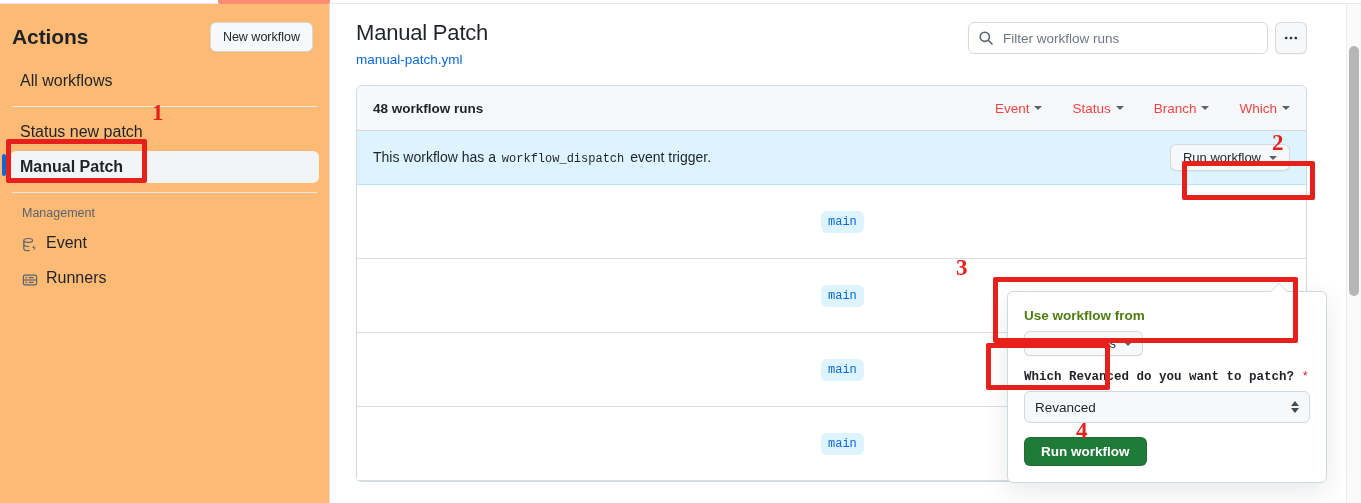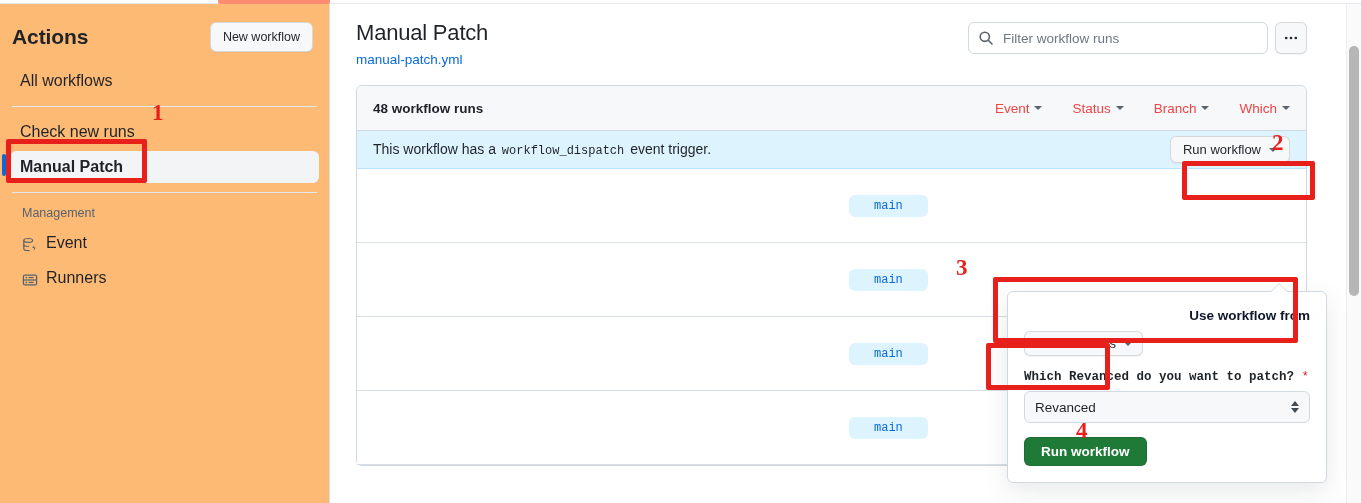--- a/index.html
+++ b/index.html
@@ -120,21 +120,21 @@
     cursor:pointer;
   }
   .caret-down {
     width:0;height:0;border-left:4px solid transparent;border-right:4px solid transparent;
     border-top:4px solid #59636e; display:inline-block;
   }
 
   .dispatch-banner {
     background: #ddf4ff; border-bottom: 1px solid #b6e3ff;
     display:flex; align-items:center; justify-content: space-between;
-    padding: 12px 16px; height: 38px; position: relative;
+    padding: 12px 16px; height: 54px; position: relative;
   }
   .dispatch-text { font-size: 14px; color:#1f2328; }
   .dispatch-text code {
     font-family: "Liberation Mono", monospace; font-size: 12px;
     background: transparent; padding: 0 2px;
   }
   .run-workflow-btn {
     font-size: 13px; color:#24292f; background:#f6f8fa;
     border: 1px solid rgba(31,35,40,0.15); border-radius: 6px;
     padding: 5px 12px; display:flex; align-items:center; gap:8px;
@@ -145,22 +145,22 @@
   
   .run-row {
     height: 74px; border-bottom: 1px solid #d8dee4;
     display:flex; align-items:center; position: relative;
     background: #fff;
   }
   .run-row:last-child { border-bottom: none; }
   .branch-badge {
     font-family: "Liberation Mono", monospace; font-size: 12px;
     color: #0969da; background: #ddf4ff; border-radius: 6px;
-    padding: 2px 25px; line-height: 18px; cursor: pointer;
-    position: absolute; left: 492px;
+    padding: 2px 7px; line-height: 18px; cursor: pointer;
+    position: absolute; left: 464px;
   }
   .run-meta {
     position:absolute; right: 56px; display:flex; flex-direction:column;
     gap: 4px; font-size: 12.5px; color:#59636e; align-items: flex-start;
   }
   .meta-line { display:flex; align-items:center; gap:6px; white-space:nowrap; }
   .row-kebab {
     position:absolute; right: 10px; color:#59636e; cursor:pointer;
     display:flex; align-items:center; justify-content:center; width:24px; height:24px;
   }
@@ -175,21 +175,21 @@
   .dispatch-panel::before {
     content:""; position:absolute; top:-9px; left: 262px;
     width:0;height:0;border-left:9px solid transparent;border-right:9px solid transparent;
     border-bottom:9px solid #d1d9e0;
   }
   .dispatch-panel::after {
     content:""; position:absolute; top:-8px; left: 263px;
     width:0;height:0;border-left:8px solid transparent;border-right:8px solid transparent;
     border-bottom:8px solid #fff;
   }
-  .panel-label { font-size: 13.5px; font-weight: 600; color:#0f172a; margin-bottom: 8px; text-align: right; }
+  .panel-label { font-size: 13.5px; font-weight: 600; color:#4d7c0f; margin-bottom: 8px; }
   .branch-select-btn {
     font-size: 13px; color:#24292f; background:#f6f8fa;
     border: 1px solid rgba(31,35,40,0.15); border-radius: 6px;
     padding: 4px 10px; display:inline-flex; align-items:center; gap:8px;
     cursor:pointer; box-shadow: 0 1px 0 rgba(31,35,40,0.04); margin-bottom: 14px;
   }
   .field-label {
     font-family: "Liberation Mono", monospace; font-size: 12.5px;
     font-weight: 700; color:#1f2328; margin-bottom: 7px; display:block;
   }
@@ -245,21 +245,21 @@
     </div>
 
     <div class="nav-list">
       <div class="nav-item">
         <span class="nav-label">All workflows</span>
       </div>
 
       <div class="nav-sep"></div>
 
       <div class="nav-item">
-        <span class="nav-label">Check new runs</span>
+        <span class="nav-label">Status new patch</span>
       </div>
 
       <div class="nav-item selected">
         <span class="nav-label">Manual Patch</span>
       </div>
 
       <div class="nav-sep"></div>
 
       <div class="nav-group-label">Management</div>
 

